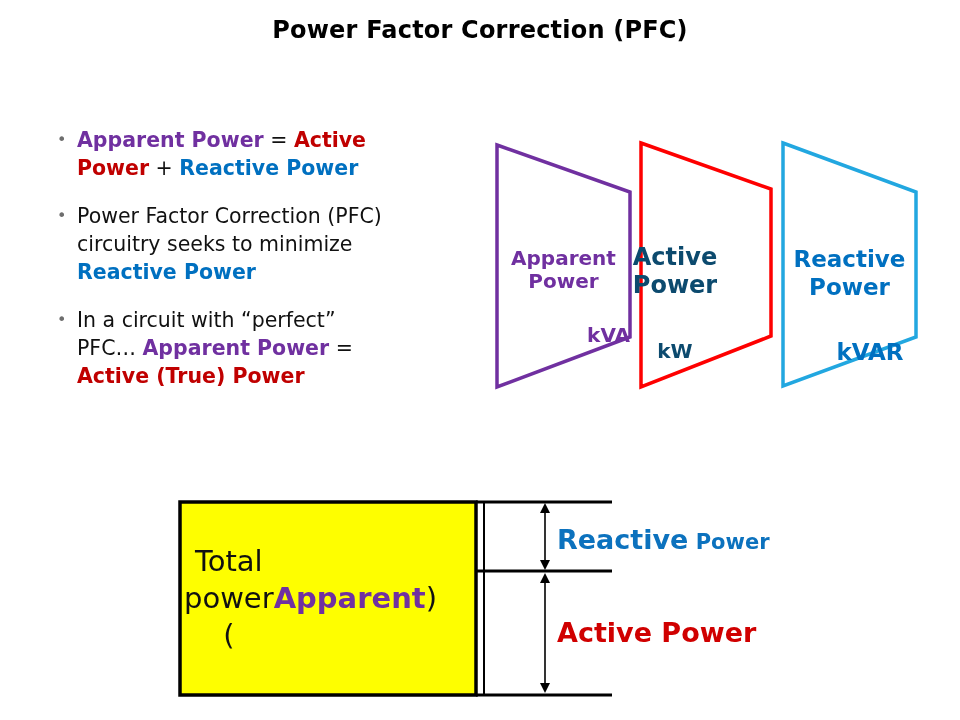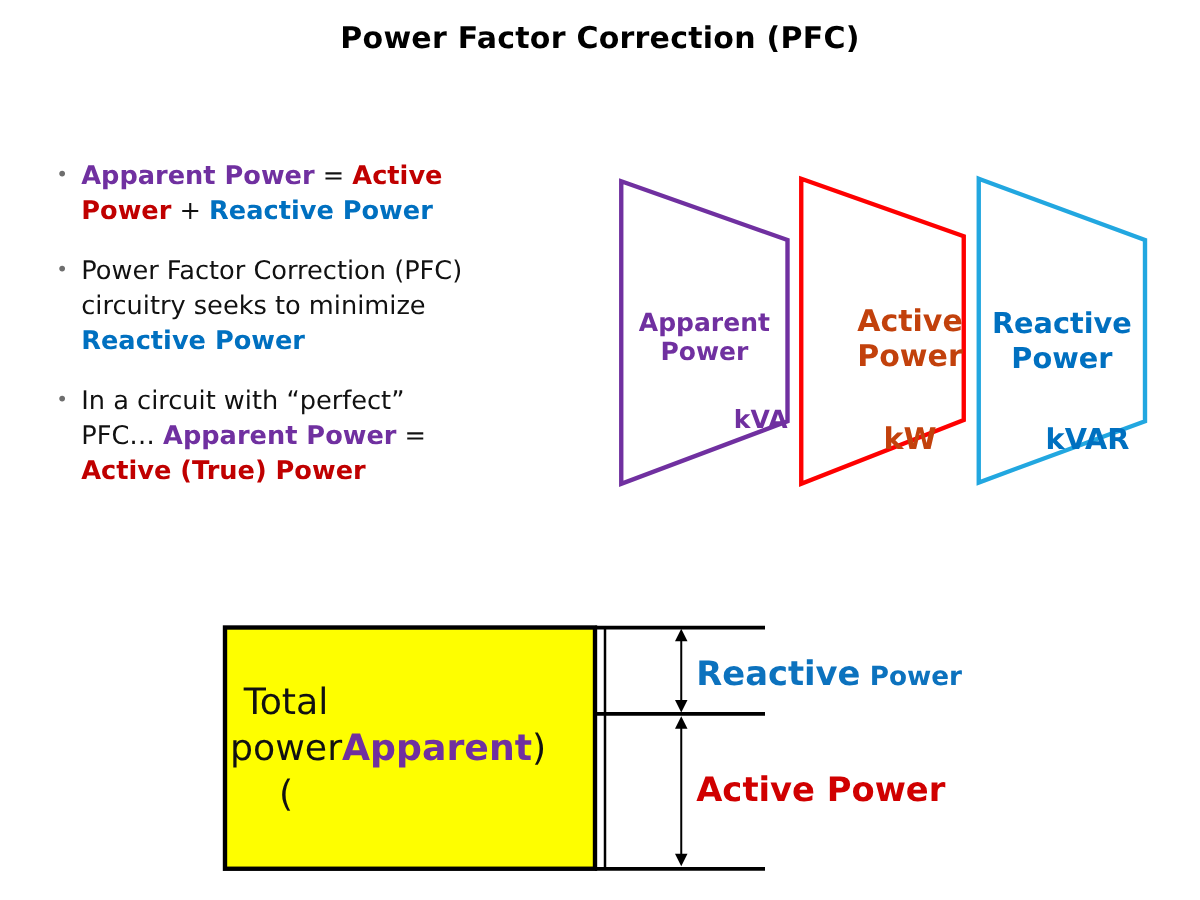--- a/index.html
+++ b/index.html
@@ -5,21 +5,21 @@
   html,body{margin:0;padding:0;background:#fff;}
   .slide{
     position:relative;width:960px;height:720px;background:#ffffff;overflow:hidden;
     font-family:"DejaVu Sans","Liberation Sans",sans-serif;color:#111;
   }
   .title{
     position:absolute;top:16px;left:0;width:100%;text-align:center;
     font-size:24px;font-weight:700;color:#000;letter-spacing:.2px;
   }
   
-  .bullets{position:absolute;left:40px;top:126px;width:424px;font-size:20.5px;line-height:28px;}
+  .bullets{position:absolute;left:52px;top:126px;width:424px;font-size:20.5px;line-height:28px;}
   .bullet{position:relative;padding-left:25px;margin-bottom:20px;white-space:pre-wrap;}
   .bullet::before{content:"\2022";position:absolute;left:5px;top:0;color:#6e6e6e;font-size:16px;}
   .plain{color:#111;font-weight:400;}
   .purple-bold{color:#7030A0;font-weight:700;}
   .darkred-bold{color:#C00000;font-weight:700;}
   .blue-bold{color:#0070C0;font-weight:700;}
   
   .gfx{position:absolute;left:0;top:0;width:960px;height:720px;}
   .fin{fill:#ffffff;stroke-linejoin:miter;}
   .fin-purple{stroke:#7030A0;stroke-width:3.5;}
@@ -28,22 +28,22 @@
   .total-box{fill:#FEFE00;stroke:#000;stroke-width:3.5;}
   .dline{stroke:#000;stroke-width:3;}
   .vline{stroke:#000;stroke-width:2;}
   .aline{stroke:#000;stroke-width:1.6;}
   .ahead{fill:#000;}
   
   .fin-label{position:absolute;text-align:center;white-space:pre-line;font-weight:700;}
   .fin-label .unit{white-space:normal;}
   .lab-apparent{left:497px;top:224px;width:133px;font-size:20px;line-height:23px;color:#7030A0;}
   .lab-apparent .unit{margin-top:8px;font-size:20px;text-align:right;}
-  .lab-active{left:670px;top:215px;width:116px;font-size:24px;line-height:28px;color:#c2410c;}
-  .lab-active .unit{margin-top:10px;font-size:24px;}
+  .lab-active{left:617px;top:215px;width:116px;font-size:24px;line-height:28px;color:#0c4a6e;}
+  .lab-active .unit{margin-top:10px;font-size:20px;}
   .lab-reactive{left:783px;top:217px;width:133px;font-size:23px;line-height:28px;color:#0070C0;}
   .lab-reactive .unit{margin-top:9px;font-size:23px;margin-left:41px;}
   
   .box-label{
     position:absolute;left:180px;top:502px;width:261px;height:193px;
     display:flex;align-items:center;justify-content:center;text-align:center;
     font-size:29px;line-height:37px;white-space:pre-wrap;color:#111;
   }
   
   .dim-label{position:absolute;font-weight:700;white-space:nowrap;}

